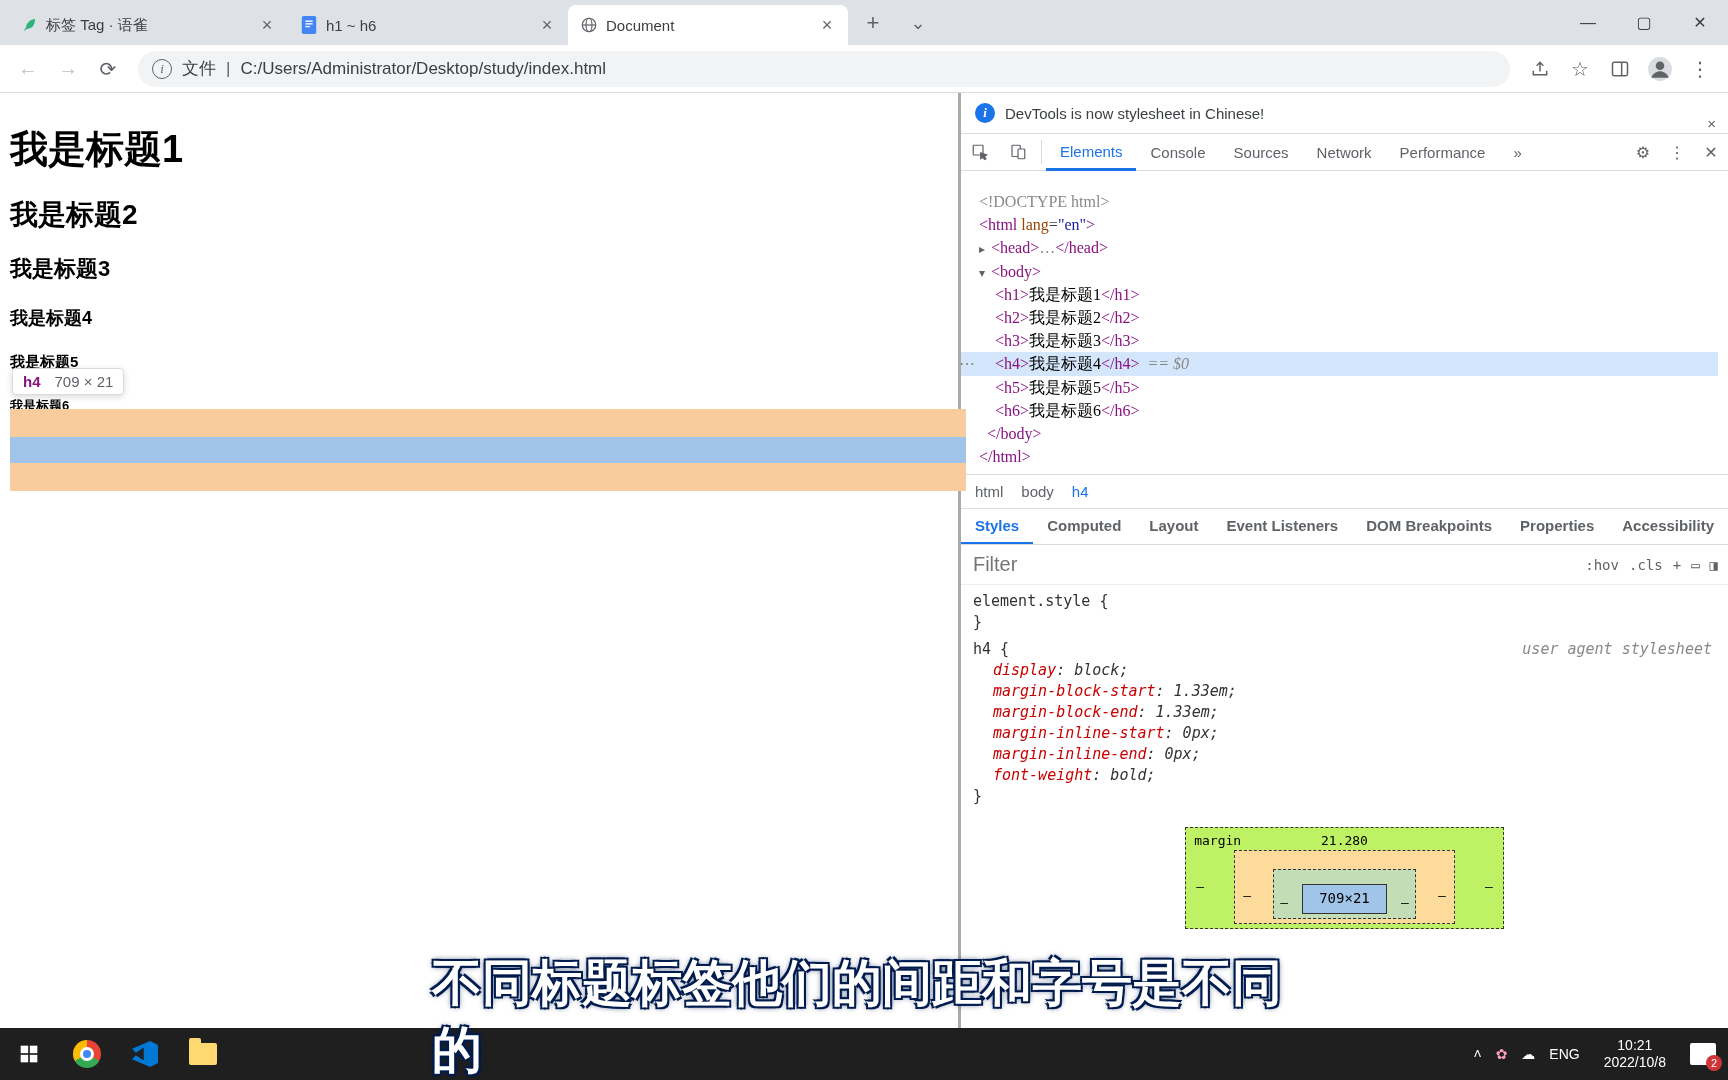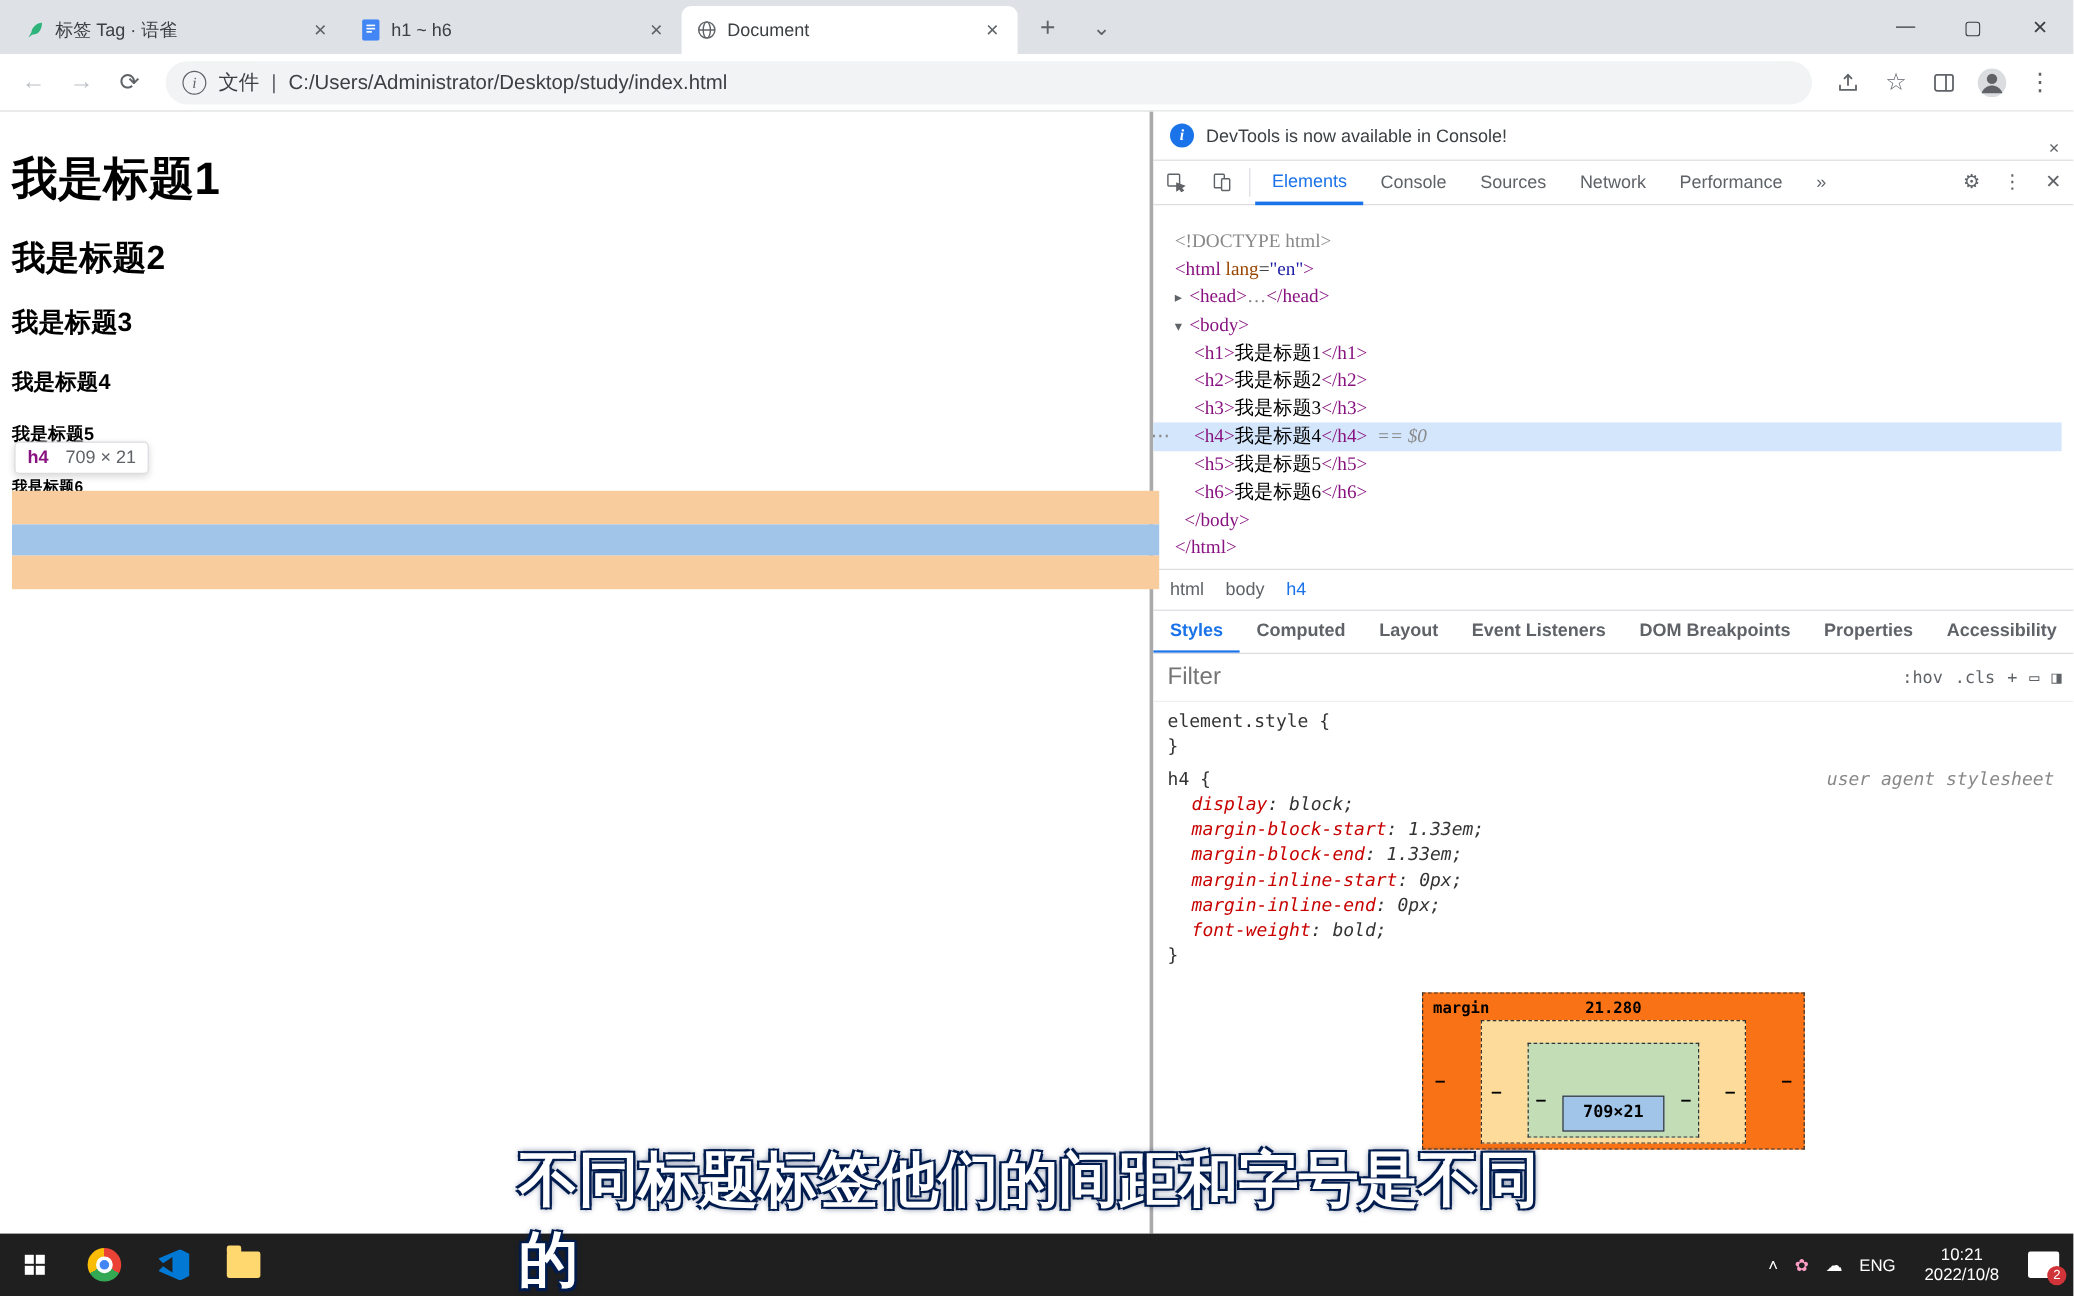--- a/index.html
+++ b/index.html
@@ -83,26 +83,26 @@
 .filter-acts span { cursor: pointer; }
 
 .rules { padding: 6px 12px; font-family: Consolas, monospace; font-size: 15px; line-height: 1.4; flex: 1; overflow: hidden; }
 .rule { margin-bottom: 6px; position: relative; }
 .rule .sel { color: #333; }
 .rule .uas { color: #888; font-style: italic; position: absolute; right: 4px; top: 0; font-size: 15px; }
 .rule .prop { color: #c80000; font-style: italic; padding-left: 20px; }
 .rule .propv { color: #333; font-style: italic; }
 
 .box-model { display: flex; justify-content: center; padding: 14px 0 0 0; }
-.bm-margin { background: #f97316; border: 1px dashed #333; padding: 22px 48px 4px 48px; position: relative; font-family: Consolas, monospace; font-size: 13px; font-weight: bold; }
+.bm-margin { background: #bef264; border: 1px dashed #333; padding: 22px 48px 4px 48px; position: relative; font-family: Consolas, monospace; font-size: 13px; }
 .bm-margin .lbl { position: absolute; top: 4px; left: 8px; }
 .bm-margin .top { position: absolute; top: 4px; left: 50%; transform: translateX(-50%); }
 .bm-border { background: #fddc9b; border: 1px dashed #333; padding: 18px 38px 4px 38px; position: relative; }
 .bm-padding { background: #c3deb7; border: 1px dashed #333; padding: 14px 28px 4px 28px; position: relative; }
-.bm-content { background: #a0c5e8; border: 1px solid #333; padding: 4px 16px; font-size: 14px; margin-top: 29px; }
+.bm-content { background: #a0c5e8; border: 1px solid #333; padding: 4px 16px; font-size: 14px; }
 .bm-side { position: absolute; font-size: 13px; }
 
 .subtitle { position: absolute; left: 50%; top: 950px; transform: translateX(-50%); font-size: 50px; font-weight: 900; color: #fff; text-shadow: -2px -2px 0 #001b4d, 2px -2px 0 #001b4d, -2px 2px 0 #001b4d, 2px 2px 0 #001b4d, 0 0 6px #001b4d; font-family: "Microsoft YaHei", sans-serif; z-index: 50; }
 
 
 .taskbar { position: absolute; bottom: 0; left: 0; right: 0; height: 52px; background: #1f1f1f; display: flex; align-items: center; color: #fff; }
 .tb-item { width: 58px; height: 52px; display: flex; align-items: center; justify-content: center; font-size: 22px; }
 .tb-right { margin-left: auto; display: flex; align-items: center; gap: 14px; padding-right: 4px; font-size: 14px; }
 .clock { text-align: center; line-height: 1.2; font-size: 14px; padding: 0 10px; }
 .chrome-ico { width: 28px; height: 28px; border-radius: 50%; background: conic-gradient(#ea4335 0 120deg,#34a853 120deg 240deg,#fbbc05 240deg 360deg); position: relative; }
@@ -207,21 +207,21 @@
     <div class="h4wrap">
         <h4>我是标题4</h4>
       </div>
     <h5>我是标题5</h5>
     <h6>我是标题6</h6>
   </div>
 
   <div class="devtools">
     <div class="dt-banner">
       <span class="dt-banner-icon">i</span>
-      <span>DevTools is now available in Console!</span>
+      <span>DevTools is now stylesheet in Chinese!</span>
       <span class="dt-banner-x">×</span>
     </div>
     <div class="dt-tabs">
       <div class="dt-tab-icon">
           <svg width="18" height="18" viewBox="0 0 24 24" fill="none" stroke="#5f6368" stroke-width="1.6">
             <rect x="3" y="3" width="13" height="13" rx="1"></rect>
             <path d="M13 13l8 3-3 2 2 3-2 1-2-3-3 2z" fill="#5f6368"></path>
           </svg>
         </div>
       <div class="dt-tab-icon">

